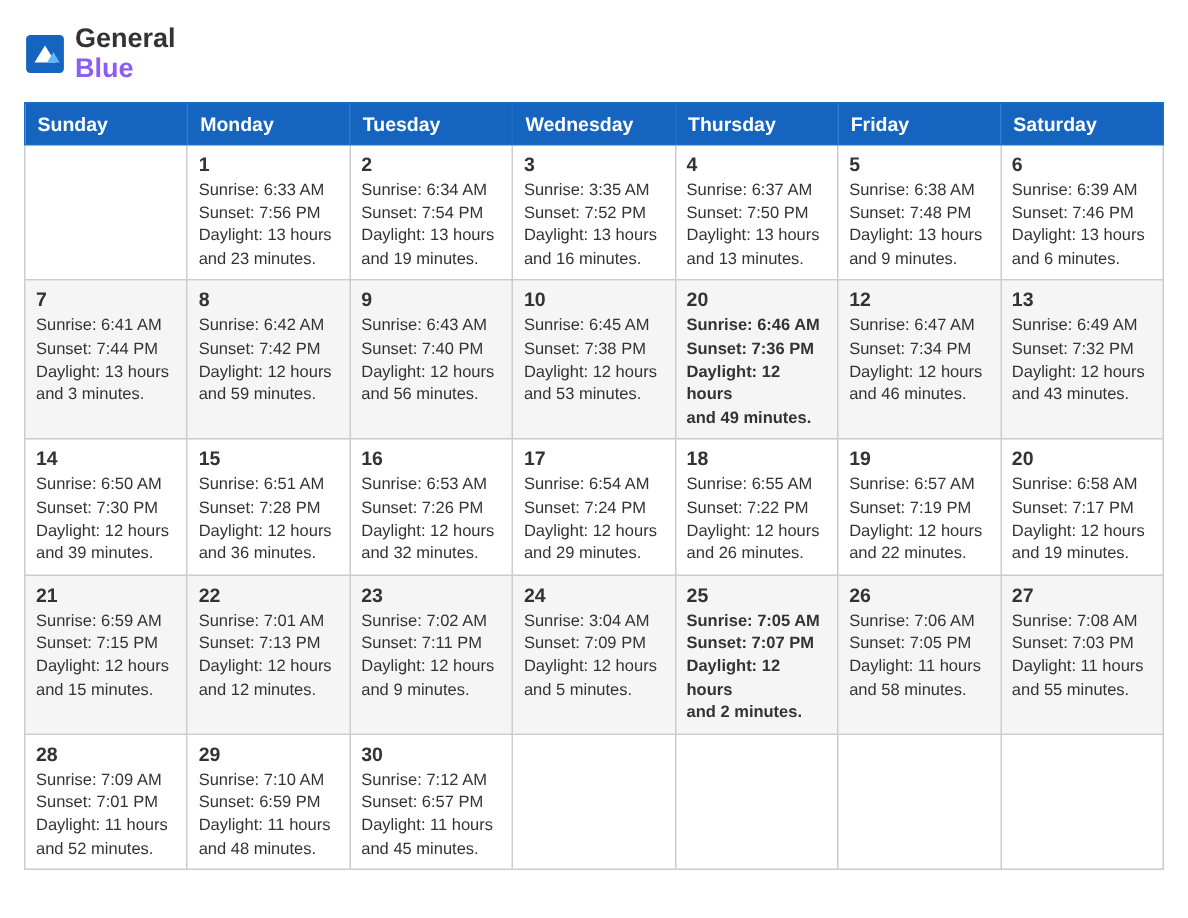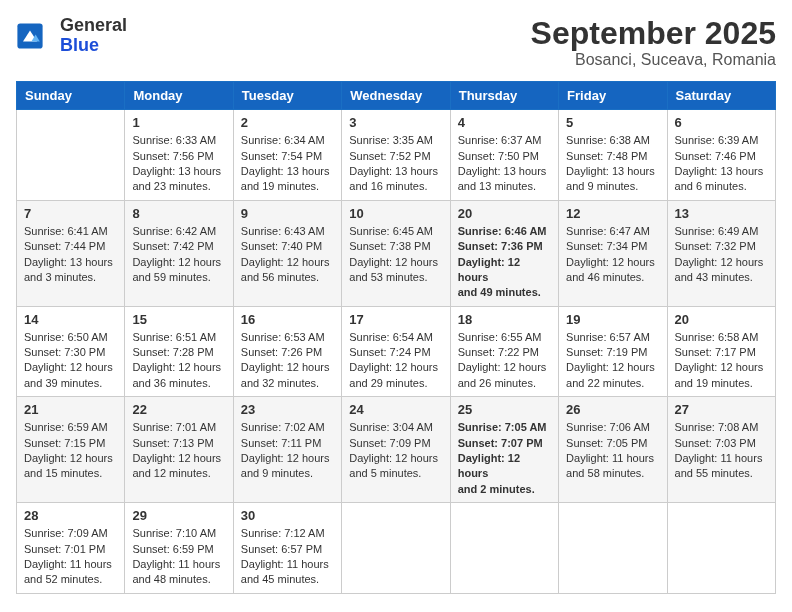--- a/index.html
+++ b/index.html
@@ -12,29 +12,29 @@
     }
     .header-area {
       display: flex;
       justify-content: space-between;
       align-items: flex-start;
       margin-bottom: 12px;
     }
     .logo {
       display: flex;
       align-items: center;
-      gap: 14px;
+      gap: 4px;
     }
     .logo-text {
       font-size: 18px;
       font-weight: bold;
       line-height: 1.1;
     }
     .logo-general { color: #333; }
-    .logo-blue { color: #1d4ed8; }
+    .logo-blue { color: #8b5cf6; }
     .logo-icon {
       width: 28px;
       height: 28px;
       margin-right: 2px;
     }
     .title-area {
       text-align: right;
     }
     .month-title {
       font-size: 32px;
@@ -98,24 +98,20 @@
       <polygon points="10,28 20,12 30,28" fill="white"></polygon>
       <polygon points="22,28 28,18 34,28" fill="#64b5f6"></polygon>
     </svg>
     <div>
       <div class="logo-text">
         <span class="logo-general">General</span><br>
         <span class="logo-blue">Blue</span>
       </div>
     </div>
   </div>
-  <div class="title-area">
-    <div class="month-title">September 2025</div>
-    <div class="location-title">Bosanci, Suceava, Romania</div>
-  </div>
 </div>
 
 <table class="calendar">
   <thead>
     <tr>
     <th>Sunday</th>
         <th>Monday</th>
         <th>Tuesday</th>
         <th>Wednesday</th>
         <th>Thursday</th>

